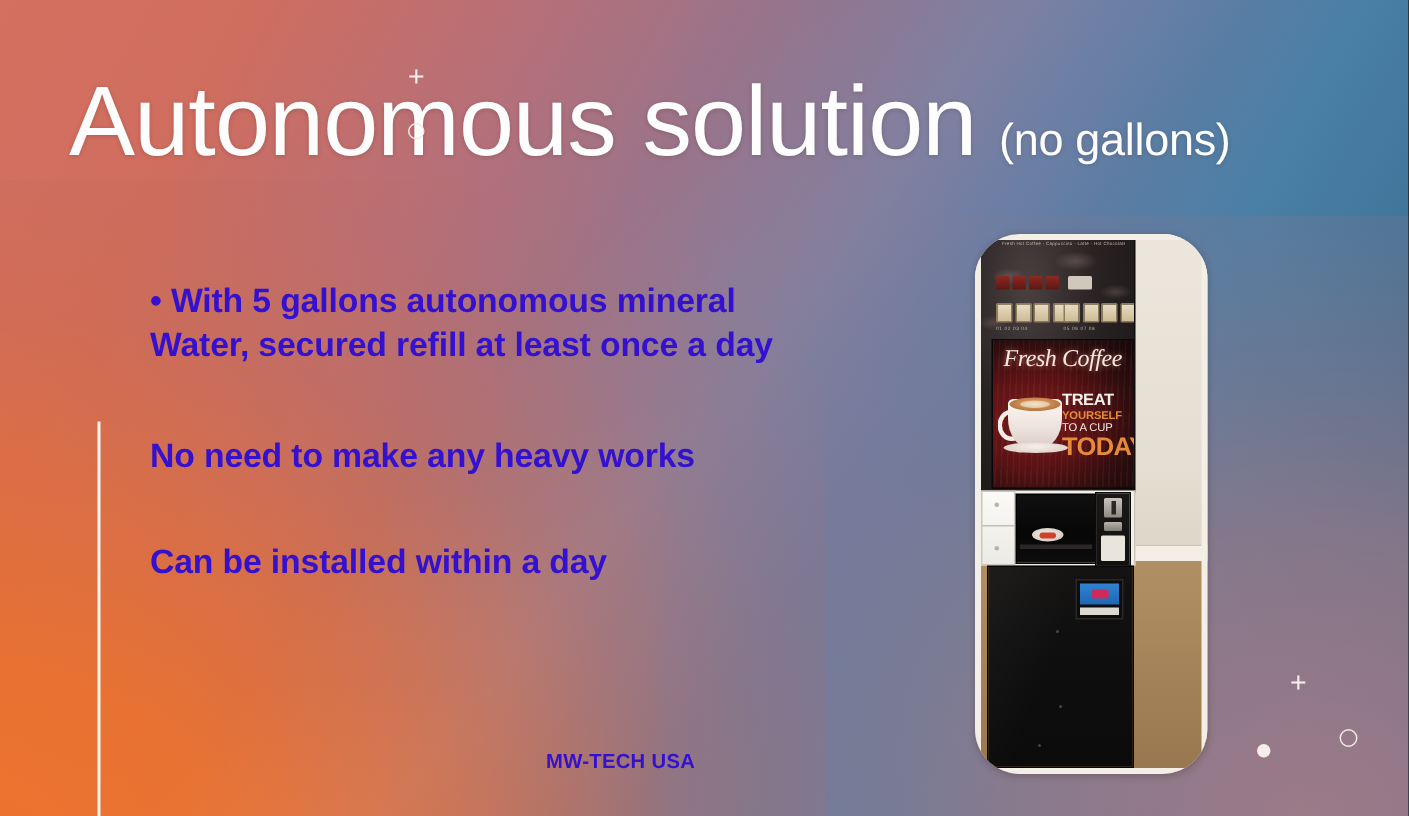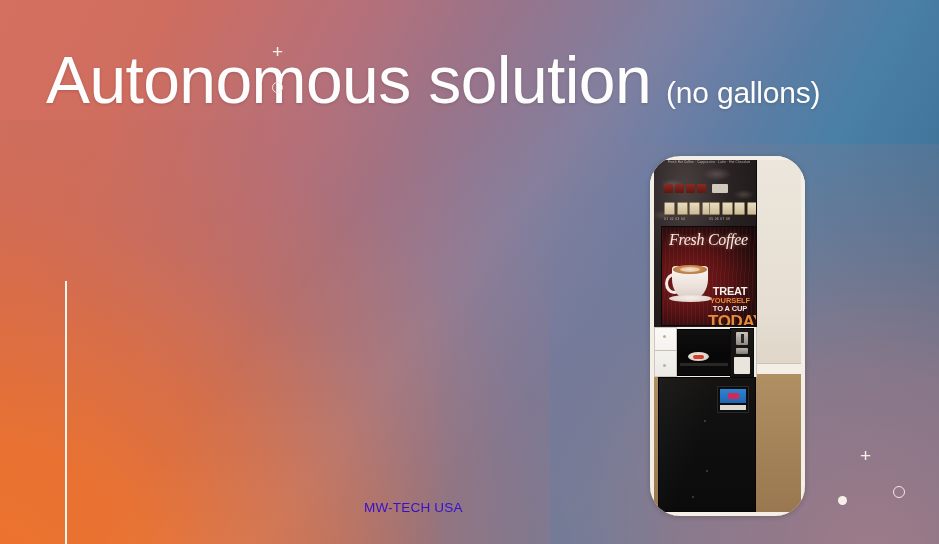--- a/index.html
+++ b/index.html
@@ -115,21 +115,21 @@
     font-family: "Liberation Sans", sans-serif;
   }
   .b-gap-lg { height: 44px; }
   .b-gap-md { height: 42px; }
 
   .footer-note {
     position: absolute;
     left: 364px;
     top: 500px;
     font-size: 13.5px;
-    font-weight: normal;
+    font-weight: bold;
     color: #3411cf;
     letter-spacing: 0.2px;
     z-index: 6;
   }
 
   
   .v-rule {
     position: absolute;
     left: 65px;
     top: 281px;
@@ -292,32 +292,32 @@
     border-right-color: transparent;
     border-radius: 50%;
   }
   .cup-saucer {
     position: absolute; left: 1px; top: 35px; width: 43px; height: 7px;
     background: radial-gradient(ellipse at 50% 40%, #f6f0ea 0%, #e2d6ce 65%, #cdbdb3 100%);
     border-radius: 50%;
   }
   .poster-treat {
     position: absolute; right: 4px; top: 35px; width: 44px;
-    text-align: center; line-height: 1.02; margin-top: 24px;
+    text-align: left; line-height: 1.02;
   }
   .t-treat {
     font-size: 11px; font-weight: bold; color: #f6f1ea; letter-spacing: -0.3px;
     display: block;
   }
   .t-yourself {
     font-size: 7.5px; font-weight: bold; color: #e58b3a; letter-spacing: -0.1px;
     display: block;
   }
   .t-toacup {
-    font-size: 7.5px; font-weight: bold; color: #f3ece4; letter-spacing: -0.1px;
+    font-size: 7.5px; font-weight: normal; color: #f3ece4; letter-spacing: -0.1px;
     display: block;
   }
   .t-today {
     font-size: 17px; font-weight: bold; color: #e58b3a; letter-spacing: -0.4px;
     display: block;
   }
 
   
   .m-mid {
     position: absolute; left: 3px; top: 171px; width: 102px; height: 50px;
@@ -437,20 +437,28 @@
   </div>
 
   <div class="deco plus d-plus-1">+</div>
   <div class="deco ring d-ring-1"></div>
   <div class="deco plus d-plus-2">+</div>
   <div class="deco ring d-ring-2"></div>
   <div class="deco dot d-dot-1"></div>
 
   <div class="v-rule"></div>
 
+  <div class="body-block">
+    <div class="b-line">• With 5 gallons autonomous mineral</div>
+    <div class="b-line">Water, secured refill at least once a day</div>
+    <div class="b-gap-lg"></div>
+    <div class="b-line">No need to make any heavy works</div>
+    <div class="b-gap-md"></div>
+    <div class="b-line">Can be installed within a day</div>
+  </div>
 
   <div class="footer-note">MW-TECH USA</div>
 
   <div class="photo">
     <div class="room-wall"></div>
     <div class="room-baseboard"></div>
     <div class="room-floor"></div>
 
     <div class="m-head">
       <div class="bean-tex"></div>

